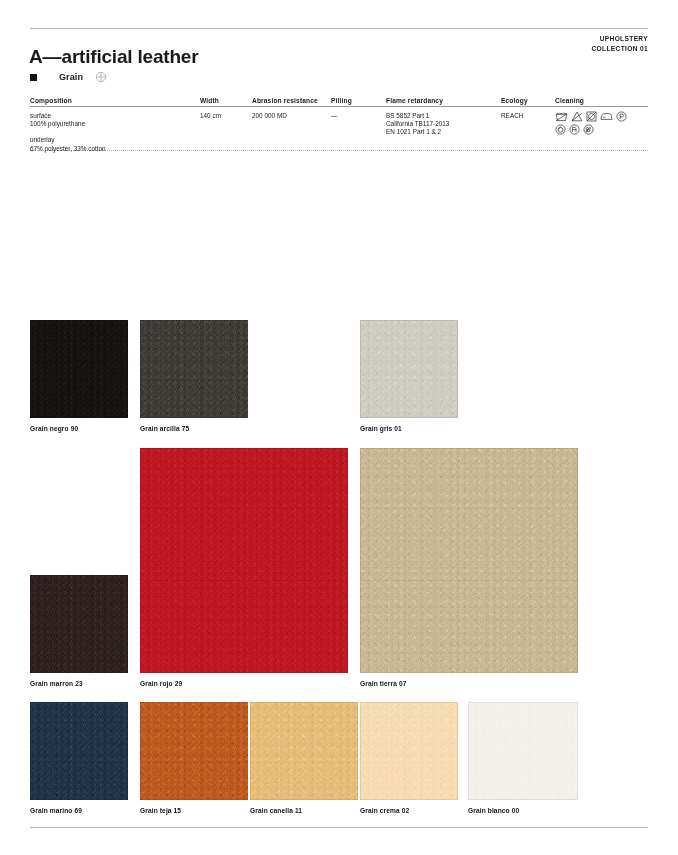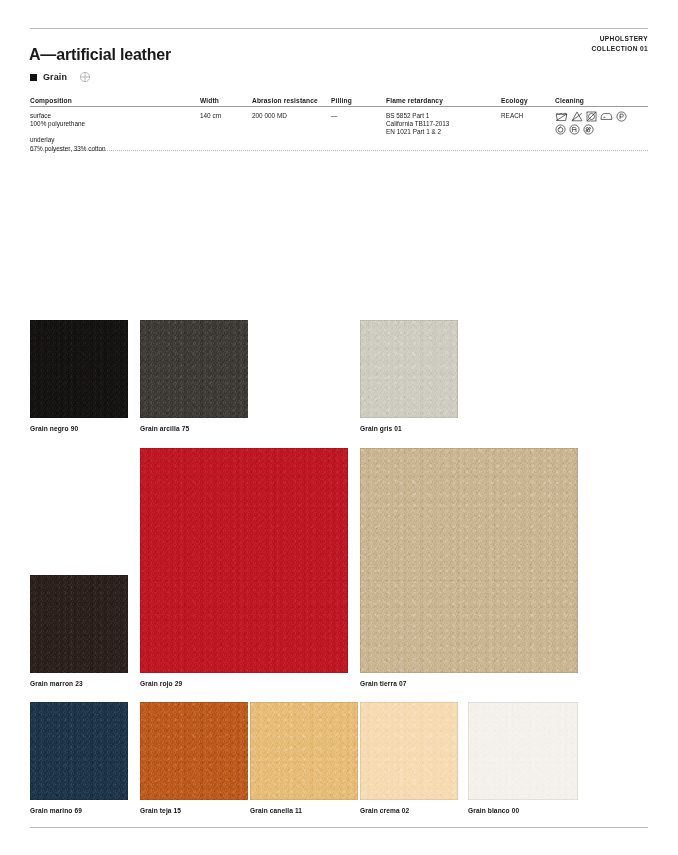--- a/index.html
+++ b/index.html
@@ -30,21 +30,21 @@
     left: 30px;
     top: 28px;
     width: 618px;
     height: 1px;
     background: #b9b9b9;
   }
   .title {
     position: absolute;
     left: 29px;
     top: 33px;
-    font-size: 16px;
+    font-size: 19px;
     font-weight: 700;
     letter-spacing: -0.2px;
     line-height: 21px;
     white-space: nowrap;
   }
   .title .dash { letter-spacing: 0px; }
 
   .collection {
     position: absolute;
     right: 30px;
@@ -68,20 +68,21 @@
   .grain-square {
     width: 7px;
     height: 7px;
     background: #111111;
     display: inline-block;
   }
   .grain-label {
     font-size: 9px;
     font-weight: 700;
     letter-spacing: 0.1px;
+    margin-left: 16px;
   }
   .grain-icon {
     margin-left: 6px;
     width: 12px;
     height: 12px;
     display: inline-block;
     line-height: 0;
   }
 
   

